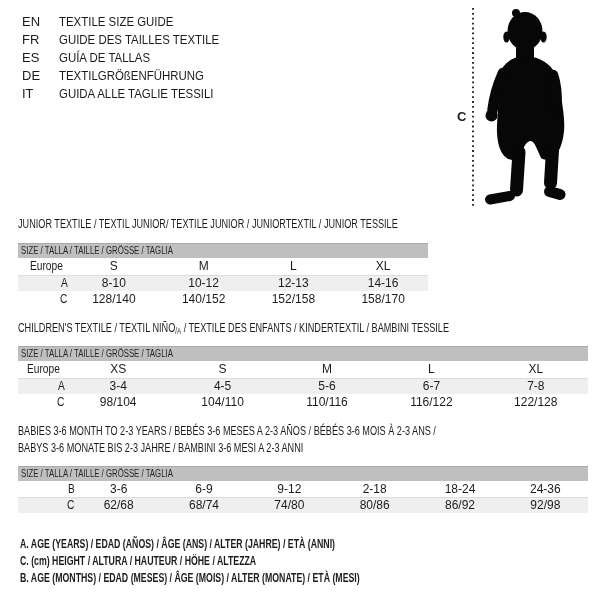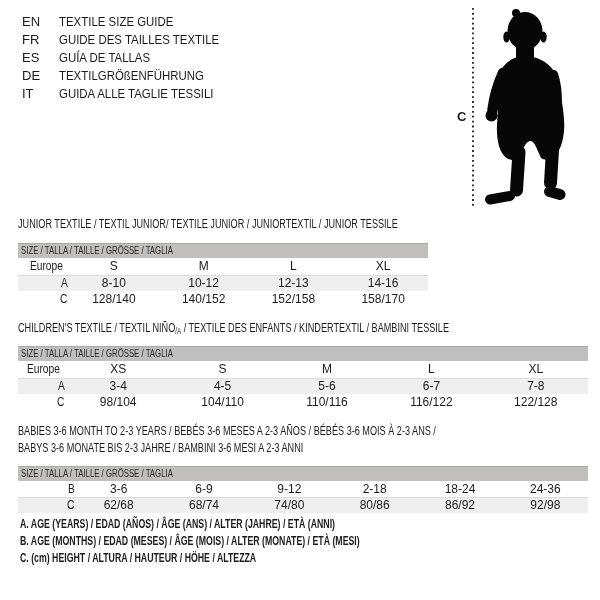--- a/index.html
+++ b/index.html
@@ -38,21 +38,21 @@
   .t-row .c{text-align:center;overflow:visible;}
   .cols4{grid-template-columns:51px repeat(4,1fr);width:410px;}
   .cols5{grid-template-columns:48px repeat(5,1fr);width:570px;}
   .cols6{grid-template-columns:58px repeat(6,1fr);width:570px;}
   .w410{width:410px;}
   .w570{width:570px;}
 
   .subsc{font-size:8.5px;vertical-align:-2px;letter-spacing:0;}
 
   
-  .notes{position:absolute;left:20px;top:516px;}
+  .notes{position:absolute;left:20px;top:536px;}
   .note-line{height:17px;line-height:17px;font-weight:bold;font-size:12px;white-space:nowrap;}
 </style>
 </head>
 <body>
 
 <div class="langs">
   <div class="lang-row">
     <span>EN</span>
     <span class="sx sx88">TEXTILE SIZE GUIDE</span>
   </div>
@@ -183,15 +183,15 @@
     <span class="c"><span class="sx85">68/74</span></span>
     <span class="c"><span class="sx85">74/80</span></span>
     <span class="c"><span class="sx85">80/86</span></span>
     <span class="c"><span class="sx85">86/92</span></span>
     <span class="c"><span class="sx85">92/98</span></span>
   </div>
 </div>
 
 <div class="notes">
   <div class="note-line"><span class="sx sx73">A. AGE (YEARS) / EDAD (AÑOS) / ÂGE (ANS) / ALTER (JAHRE) / ETÀ (ANNI)</span></div>
+  <div class="note-line"><span class="sx sx73">C. (cm) HEIGHT / ALTURA / HAUTEUR / HÖHE / ALTEZZA</span></div>
   <div class="note-line"><span class="sx sx73">B. AGE (MONTHS) / EDAD (MESES) / ÂGE (MOIS) / ALTER (MONATE) / ETÀ (MESI)</span></div>
-  <div class="note-line"><span class="sx sx73">C. (cm) HEIGHT / ALTURA / HAUTEUR / HÖHE / ALTEZZA</span></div>
 </div>
 
 </body></html>

